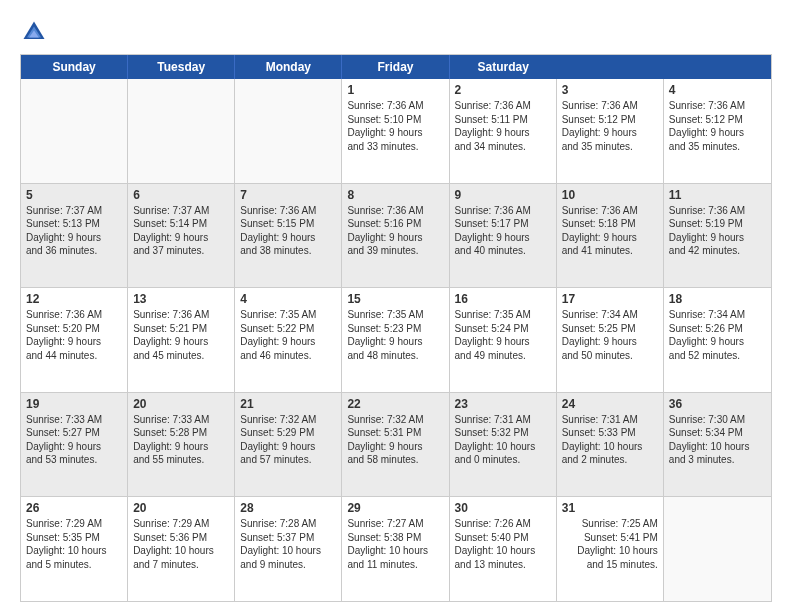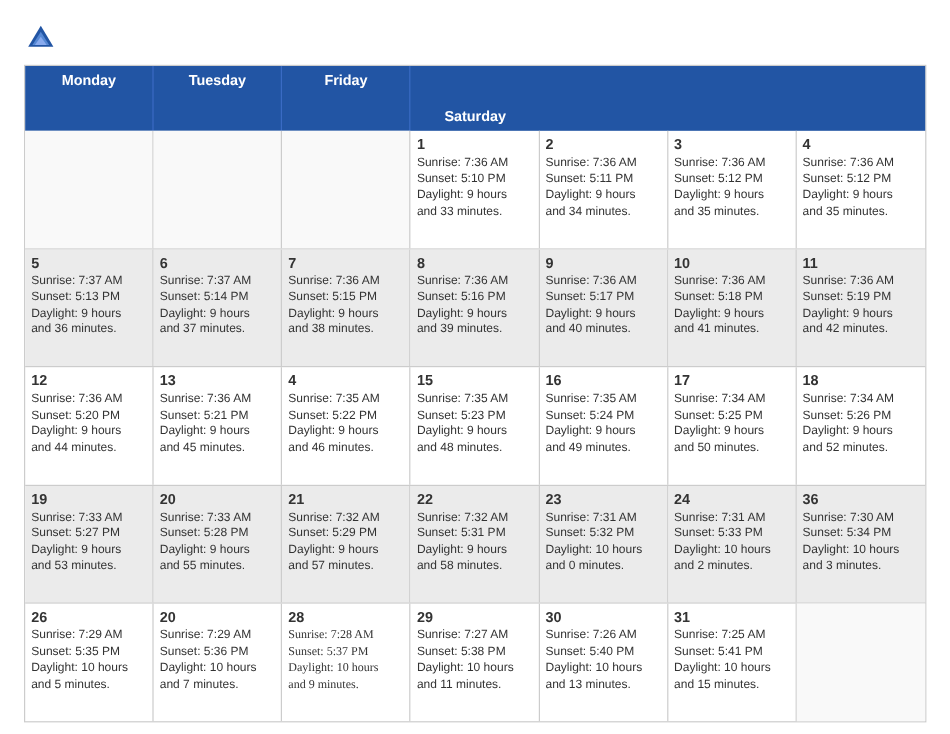--- a/index.html
+++ b/index.html
@@ -74,21 +74,20 @@
     .cal-header-cell {
       color: #fff;
       font-size: 12px;
       font-weight: bold;
       text-align: center;
       padding: 5px 2px;
       border-right: 1px solid #3a6bc4;
     }
     .cal-header-cell:last-child {
       border-right: none;
-      margin-top: 30px;
     }
     .cal-body {
       flex: 1;
       display: flex;
       flex-direction: column;
     }
     .cal-row {
       display: grid;
       grid-template-columns: repeat(7, 1fr);
       flex: 1;
@@ -142,22 +141,23 @@
         <span class="logo-blue"></span>
       </div>
     </div>
     <div class="title-block">
       <div class="title-month"></div>
       <div class="title-location"></div>
     </div>
   </div>
   <div class="calendar">
     <div class="cal-header">
+    <div class="cal-header-cell">Sunday</div>
+        <div class="cal-header-cell">Tuesday</div>
         <div class="cal-header-cell">Monday</div>
-        <div class="cal-header-cell">Tuesday</div>
         <div class="cal-header-cell">Friday</div>
         <div class="cal-header-cell">Saturday</div>
       </div>
     <div class="cal-body">
     <div class="cal-row">
           <div class="cal-cell empty"></div>
           <div class="cal-cell empty"></div>
           <div class="cal-cell empty"></div>
           <div class="cal-cell">
             <div class="cell-date">1</div>
@@ -351,42 +351,42 @@
           </div>
           <div class="cal-cell">
             <div class="cell-date">20</div>
             <div class="cell-info" style="white-space: pre-line;">Sunrise: 7:29 AM
 Sunset: 5:36 PM
 Daylight: 10 hours
 and 7 minutes.</div>
           </div>
           <div class="cal-cell">
             <div class="cell-date">28</div>
-            <div class="cell-info" style="white-space: pre-line; font-family: Liberation Serif, serif;">Sunrise: 7:28 AM
+            <div class="cell-info" style="white-space: pre-line;">Sunrise: 7:28 AM
 Sunset: 5:37 PM
 Daylight: 10 hours
 and 9 minutes.</div>
           </div>
           <div class="cal-cell">
             <div class="cell-date">29</div>
             <div class="cell-info" style="white-space: pre-line;">Sunrise: 7:27 AM
 Sunset: 5:38 PM
 Daylight: 10 hours
 and 11 minutes.</div>
           </div>
           <div class="cal-cell">
             <div class="cell-date">30</div>
             <div class="cell-info" style="white-space: pre-line;">Sunrise: 7:26 AM
 Sunset: 5:40 PM
 Daylight: 10 hours
 and 13 minutes.</div>
           </div>
           <div class="cal-cell">
             <div class="cell-date">31</div>
-            <div class="cell-info" style="white-space: pre-line;">Sunrise: 7:25 AM
+            <div class="cell-info" style="white-space: pre-line; text-align: right;">Sunrise: 7:25 AM
 Sunset: 5:41 PM
 Daylight: 10 hours
 and 15 minutes.</div>
           </div>
           <div class="cal-cell empty"></div>
         </div>
       </div>
   </div>
 </div>
 

